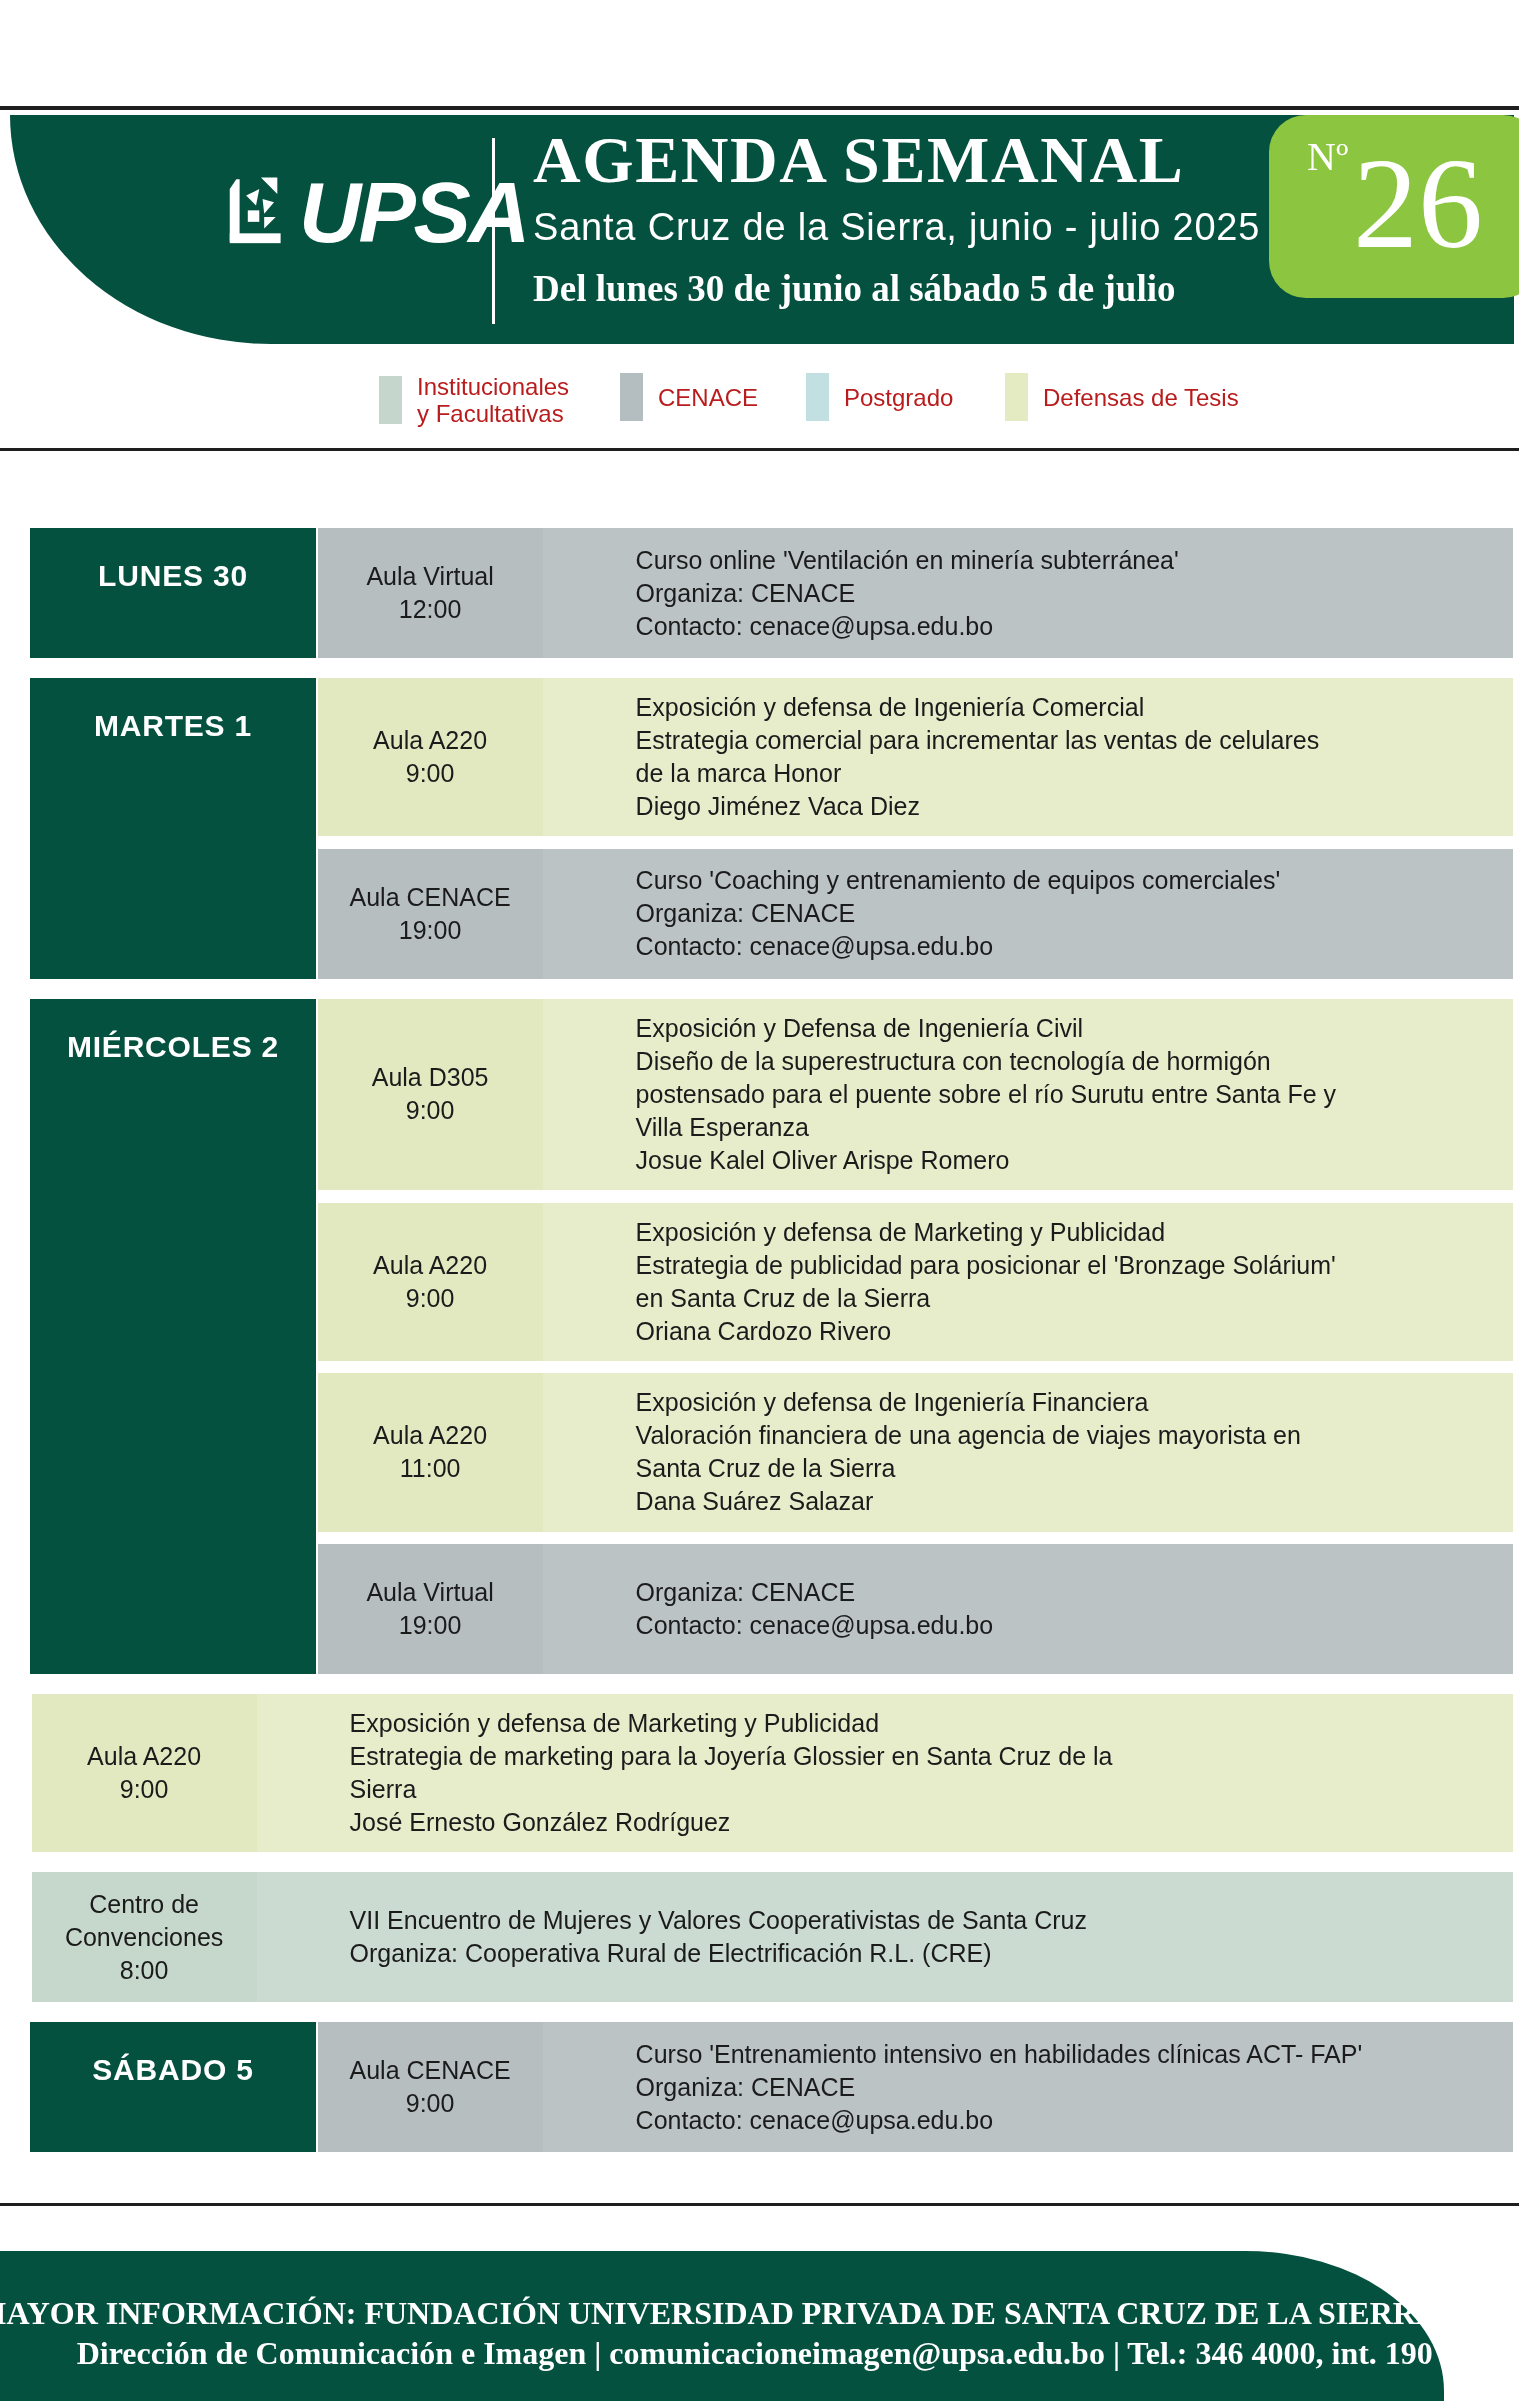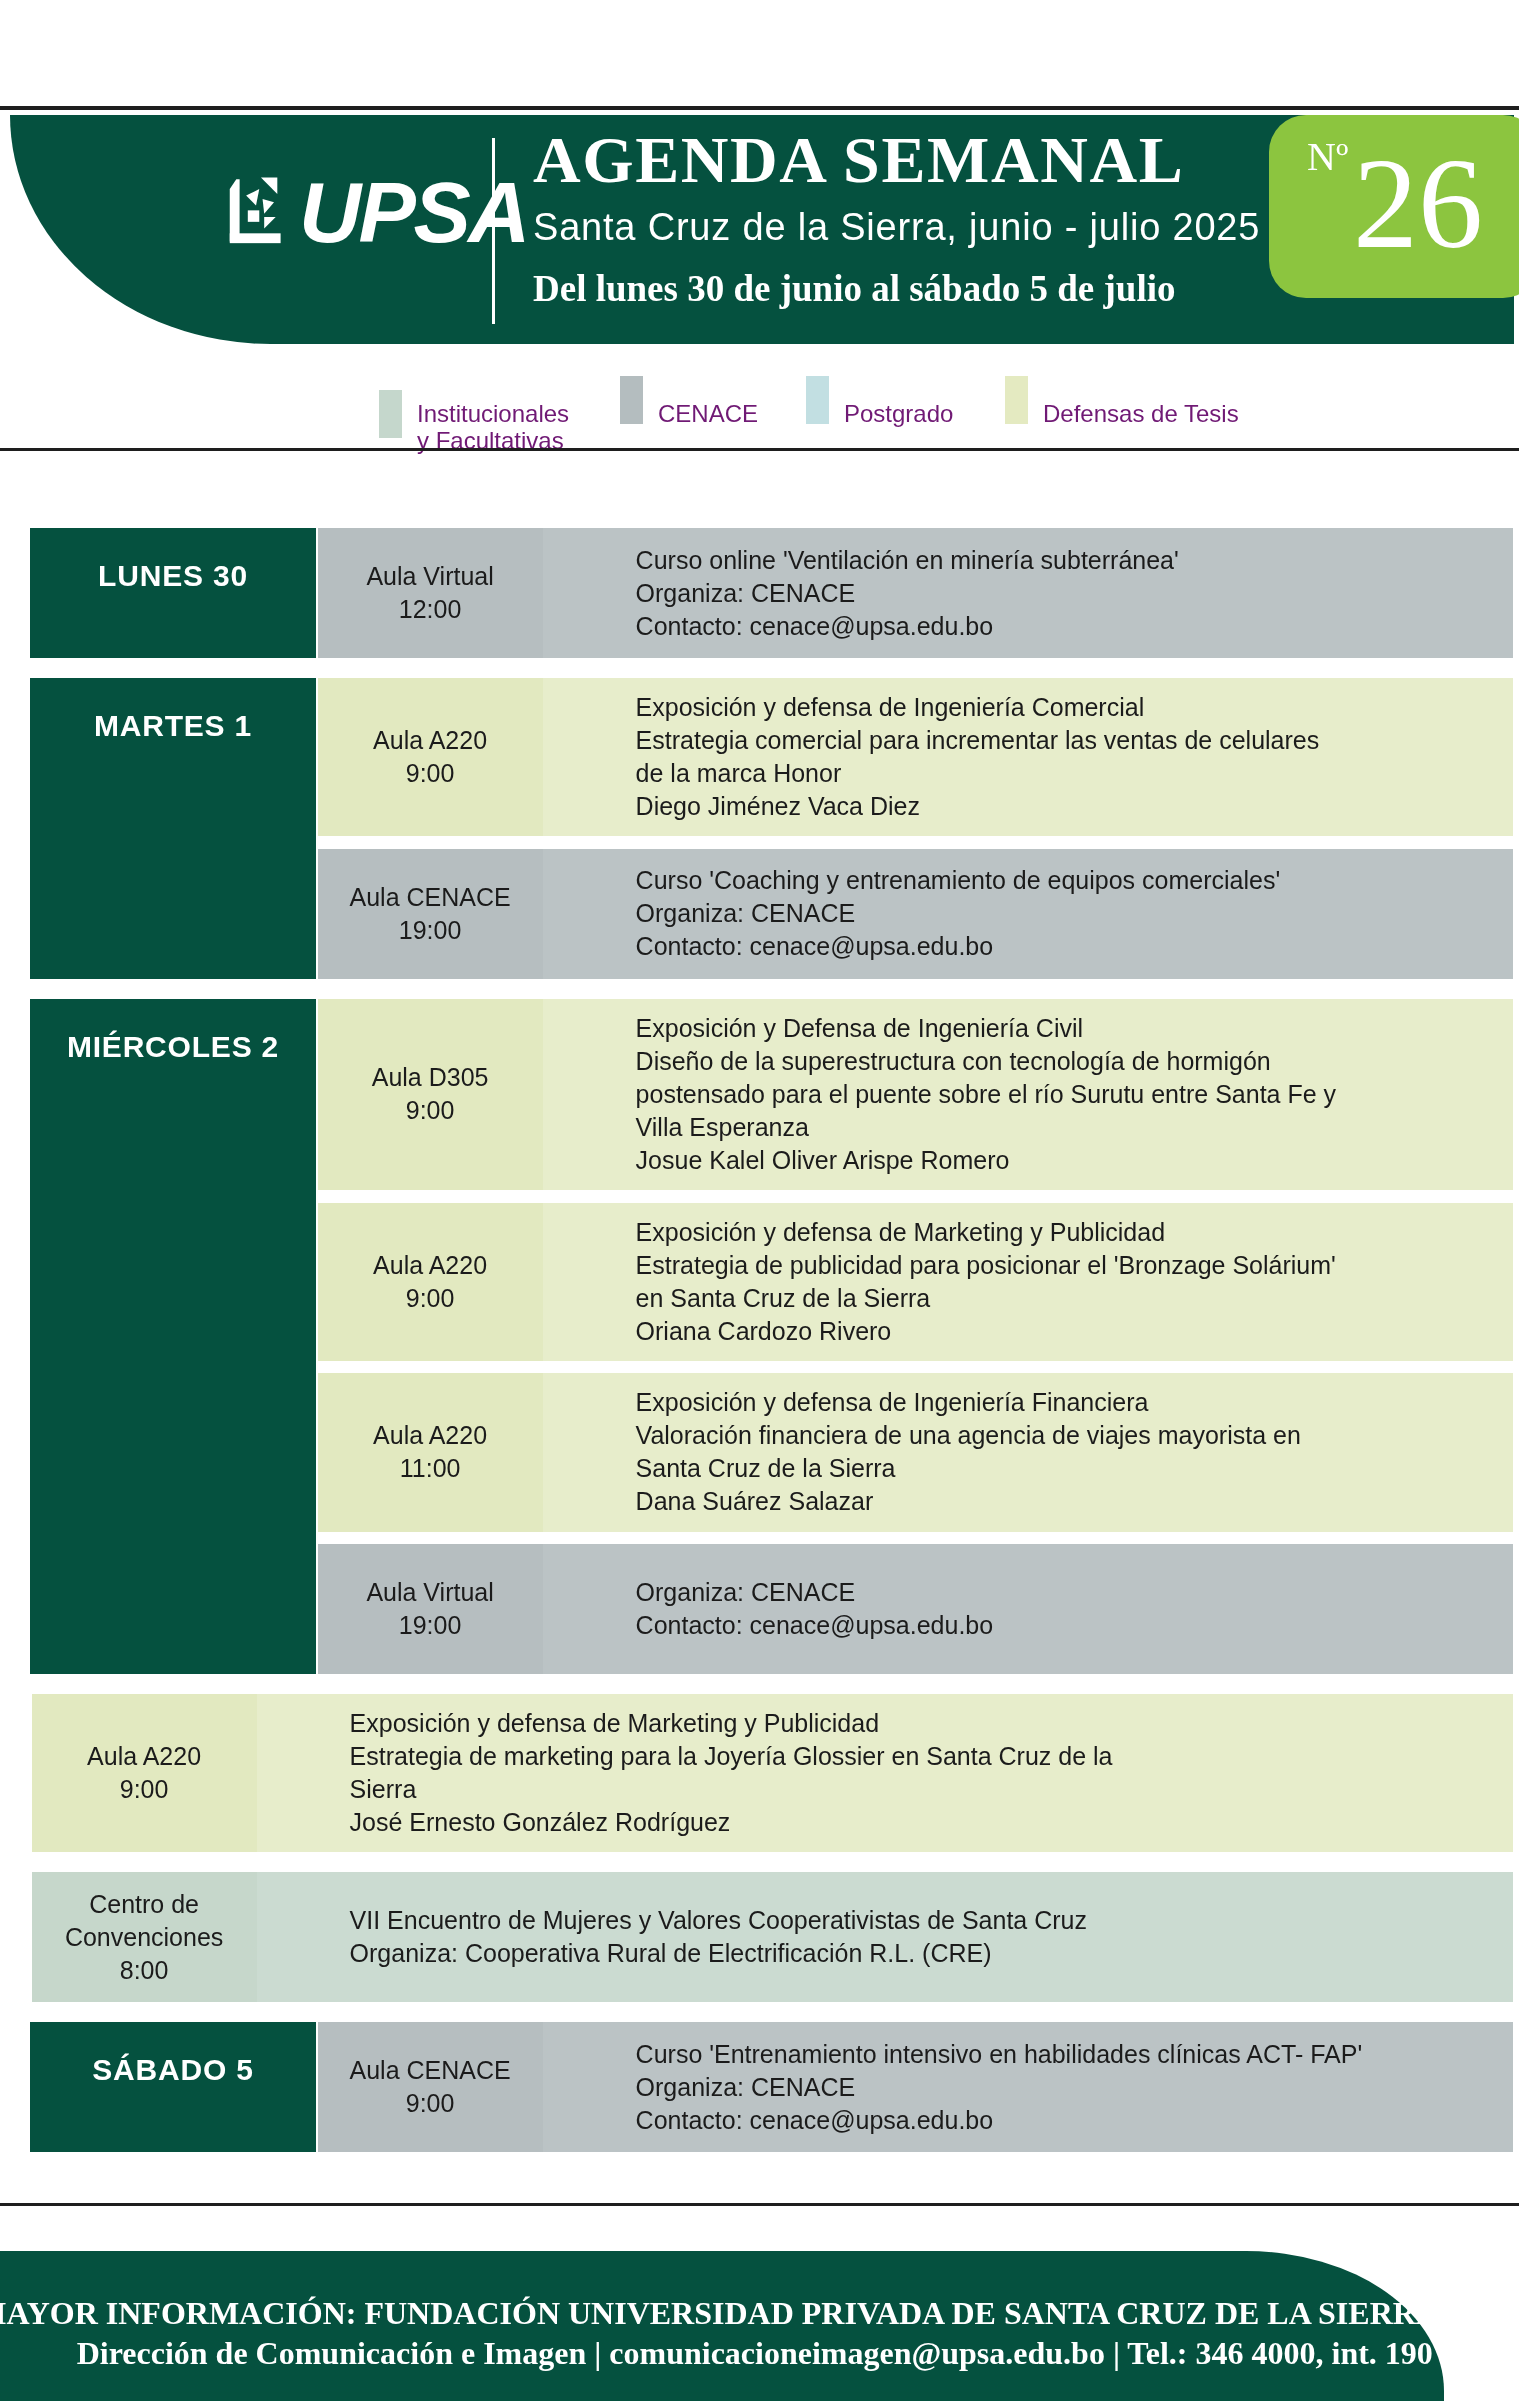--- a/index.html
+++ b/index.html
@@ -26,21 +26,21 @@
          background:var(--badge-green,#8CC53F);border-radius:37px;padding-left:36px;}
   .badge-no{position:absolute;left:38px;top:18px;font-family:"Liberation Serif",serif;
             font-size:40px;color:#fff;}
   .badge-num{position:absolute;left:84px;top:23px;font-family:"Liberation Serif",serif;
              font-size:130px;color:#fff;line-height:1;}
 
   
   .legend{position:absolute;top:373px;left:0;width:100%;height:51px;}
   .lg-item{position:absolute;top:0;display:flex;align-items:center;gap:15px;}
   .lg-swatch{width:23px;height:48px;flex:none;}
-  .lg-label{font-size:24px;color:#701a75;line-height:27px;white-space:pre-line;margin-top:27px;}
+  .lg-label{font-size:24px;color:#b91c1c;line-height:27px;white-space:pre-line;}
 
   .mid-line{position:absolute;left:0;top:448px;width:100%;height:2.5px;background:var(--line,#1e1e1e);}
 
   
   .agenda{position:absolute;left:30px;top:528px;width:1483px;}
   .day-group{display:flex;margin-bottom:20px;}
   .day-col{width:286px;flex:none;background:var(--green,#05513F);padding-top:31px;
            text-align:center;box-sizing:border-box;}
   .day-label{color:#fff;font-weight:700;font-size:30px;letter-spacing:0.8px;white-space:nowrap;}
   .rows{flex:1;display:flex;flex-direction:column;gap:12.4px;margin-left:1.6px;}

